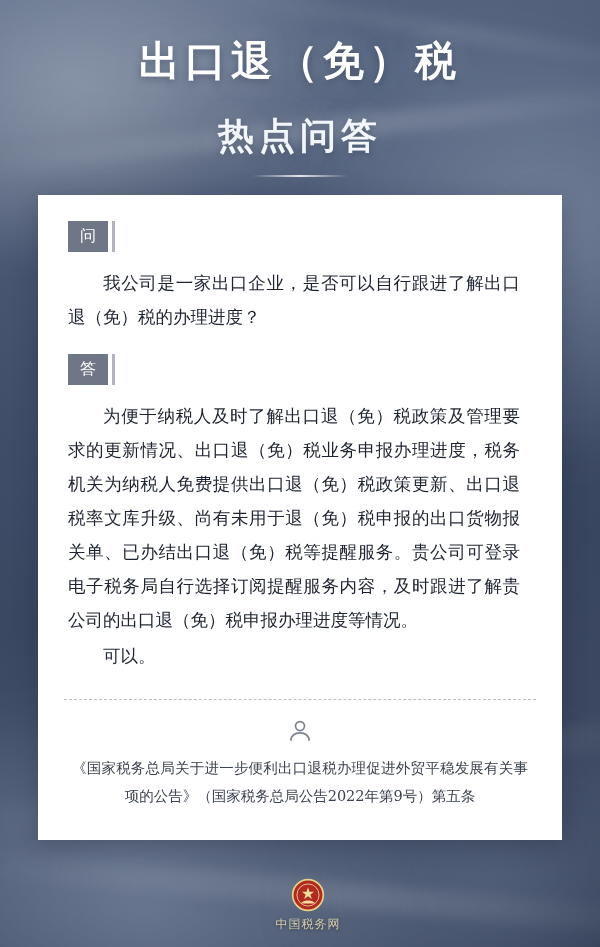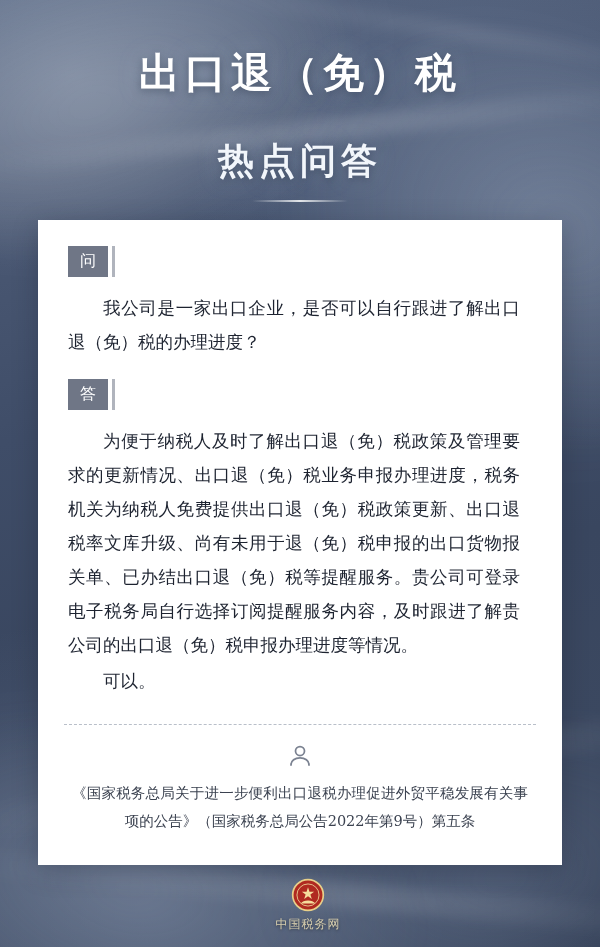--- a/index.html
+++ b/index.html
@@ -58,34 +58,34 @@
     filter: blur(6px);
   }
   .ribbon.r1 { left: -40px; top: 120px; width: 700px; height: 22px; transform: rotate(-6deg); }
   .ribbon.r2 { left: -60px; top: 760px; width: 760px; height: 30px; transform: rotate(-8deg); opacity: .8; }
   .ribbon.r3 { left: -60px; top: 880px; width: 760px; height: 26px; transform: rotate(5deg); opacity: .7; }
   .ribbon.r4 { left: 180px; top: 20px; width: 520px; height: 18px; transform: rotate(9deg); opacity: .55; }
 
   
   .title-block {
     position: relative;
-    padding-top: 46px;
+    padding-top: 34px;
     text-align: center;
     z-index: 3;
   }
   .title-line1 {
     font-family: "DejaVu Serif", "Liberation Serif", serif;
     font-size: 41px;
     letter-spacing: 5px;
     font-weight: bold;
     color: #ffffff;
     text-shadow: 0 2px 10px rgba(30,40,60,0.55), 0 0 22px rgba(210,225,245,0.35);
   }
   .title-line2 {
-    margin-top: 36px;
+    margin-top: 23px;
     font-family: Liberation Mono, monospace;
     font-size: 36px;
     letter-spacing: 5px;
     font-weight: bold;
     color: #f2f6fb;
     text-shadow: 0 2px 10px rgba(30,40,60,0.55), 0 0 22px rgba(210,225,245,0.35);
   }
   .title-underline {
     margin: 14px auto 0;
     width: 96px;

